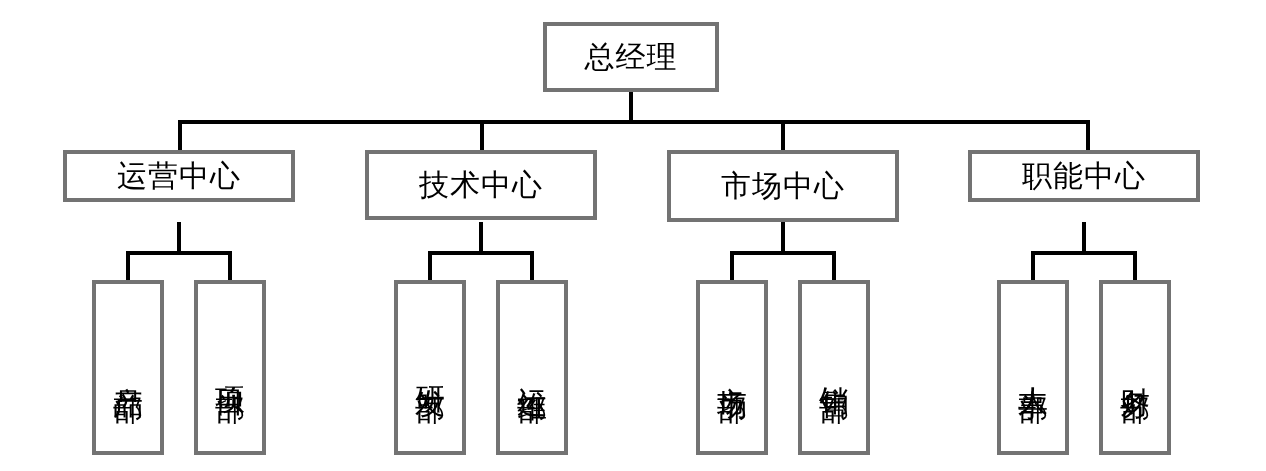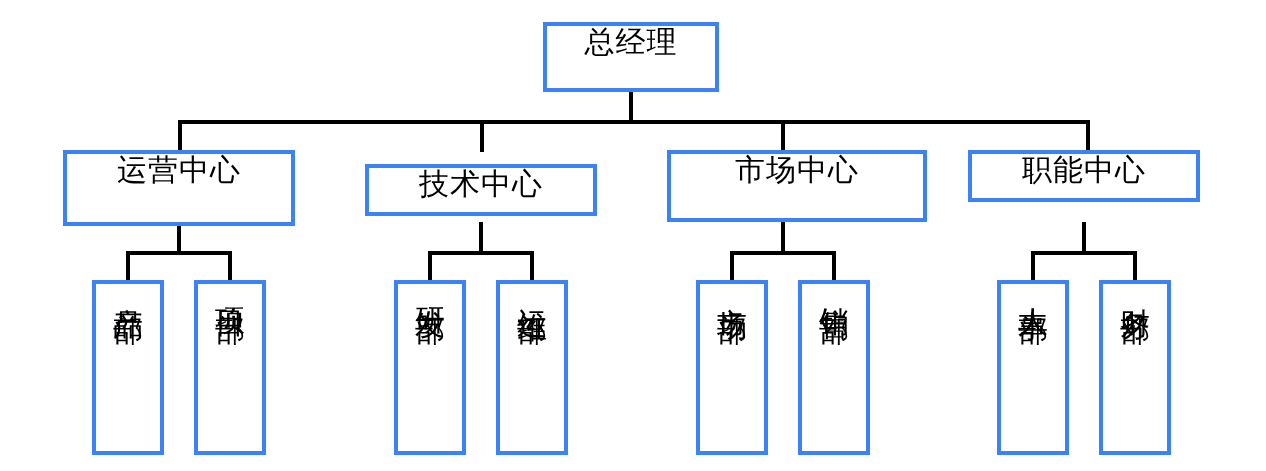--- a/index.html
+++ b/index.html
@@ -15,24 +15,24 @@
     position: relative;
     width: 1266px;
     height: 471px;
     background: #ffffff;
     overflow: hidden;
   }
   
   .node {
     position: absolute;
     box-sizing: border-box;
-    border: 4px solid #3b82f6;
+    border: 4px solid #737373;
     background: #ffffff;
     display: flex;
-    align-items: flex-start;
+    align-items: center;
     justify-content: center;
     z-index: 3;
   }
   .node-label {
     color: #000000;
     font-family: "DejaVu Sans", sans-serif;
     line-height: 1.08;
     white-space: nowrap;
     text-align: center;
   }
@@ -68,29 +68,29 @@
 
   <div class="conn" style="left:629px; top:92px; width:4px; height:32px;"></div>
 
   <div class="conn" style="left:178px; top:120px; width:912px; height:4px;"></div>
 
   <div class="conn" style="left:178px; top:120px; width:4px; height:32px;"></div>
   <div class="conn" style="left:480px; top:120px; width:4px; height:32px;"></div>
   <div class="conn" style="left:781px; top:120px; width:4px; height:32px;"></div>
   <div class="conn" style="left:1086px; top:120px; width:4px; height:32px;"></div>
 
-  <div class="node horiz" id="node-center-0" style="left:63px; top:150px; width:232px; height:76px;">
+  <div class="node horiz" id="node-center-0" style="left:63px; top:150px; width:232px; height:52px;">
     <span class="node-label">运营中心</span>
   </div>
 
-  <div class="node horiz" id="node-center-1" style="left:365px; top:164px; width:232px; height:52px;">
+  <div class="node horiz" id="node-center-1" style="left:365px; top:150px; width:232px; height:70px;">
     <span class="node-label">技术中心</span>
   </div>
 
-  <div class="node horiz" id="node-center-2" style="left:667px; top:150px; width:260px; height:72px;">
+  <div class="node horiz" id="node-center-2" style="left:667px; top:150px; width:232px; height:72px;">
     <span class="node-label">市场中心</span>
   </div>
 
   <div class="node horiz" id="node-center-3" style="left:968px; top:150px; width:232px; height:52px;">
     <span class="node-label">职能中心</span>
   </div>
 
   <div class="conn" style="left:177px; top:222px; width:4px; height:33px;"></div>
   <div class="conn" style="left:126px; top:251px; width:106px; height:4px;"></div>
   <div class="conn" style="left:126px; top:251px; width:4px; height:31px;"></div>

